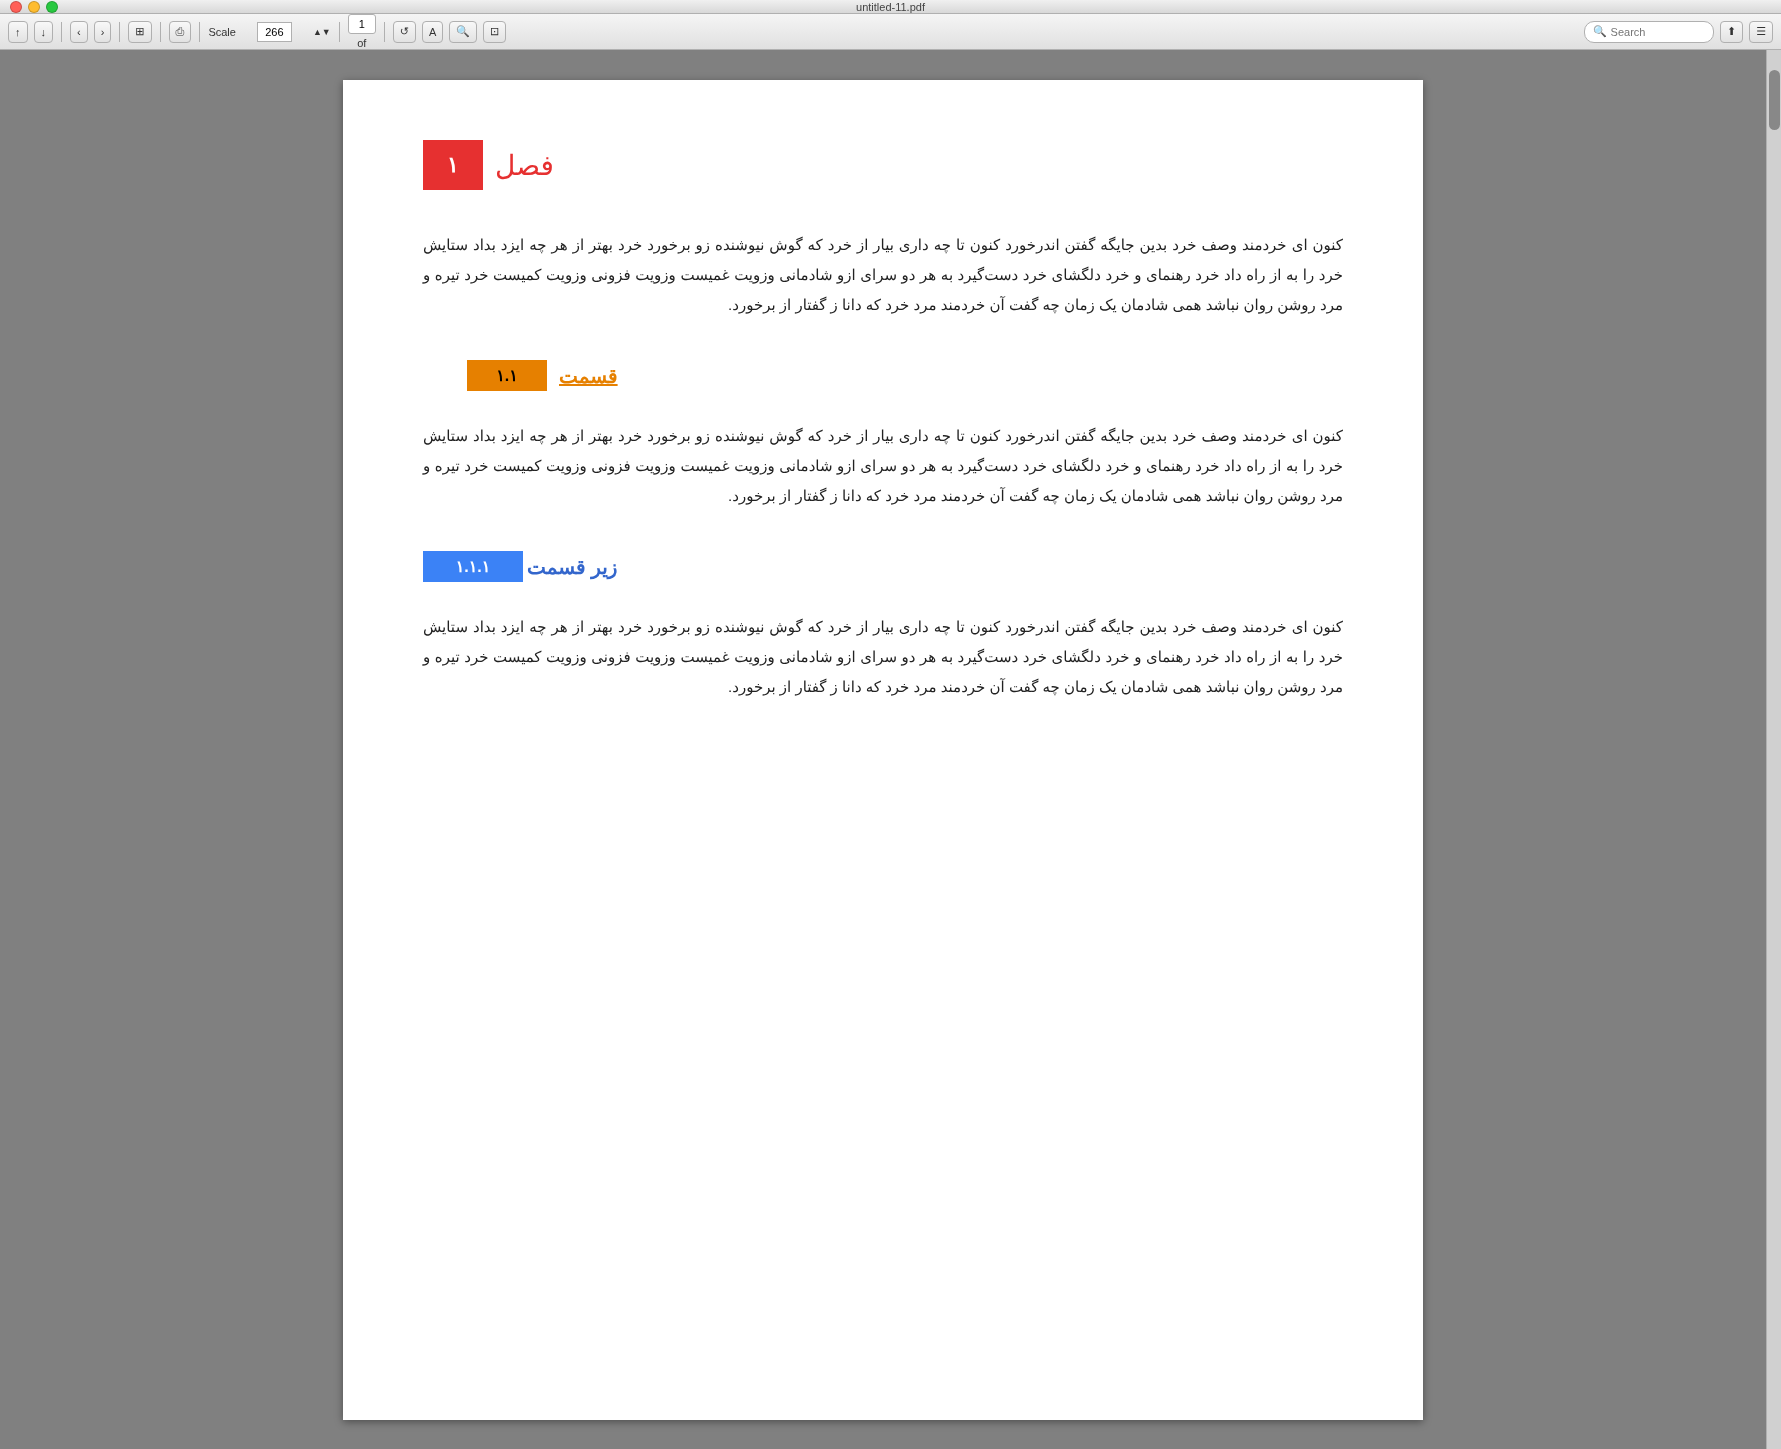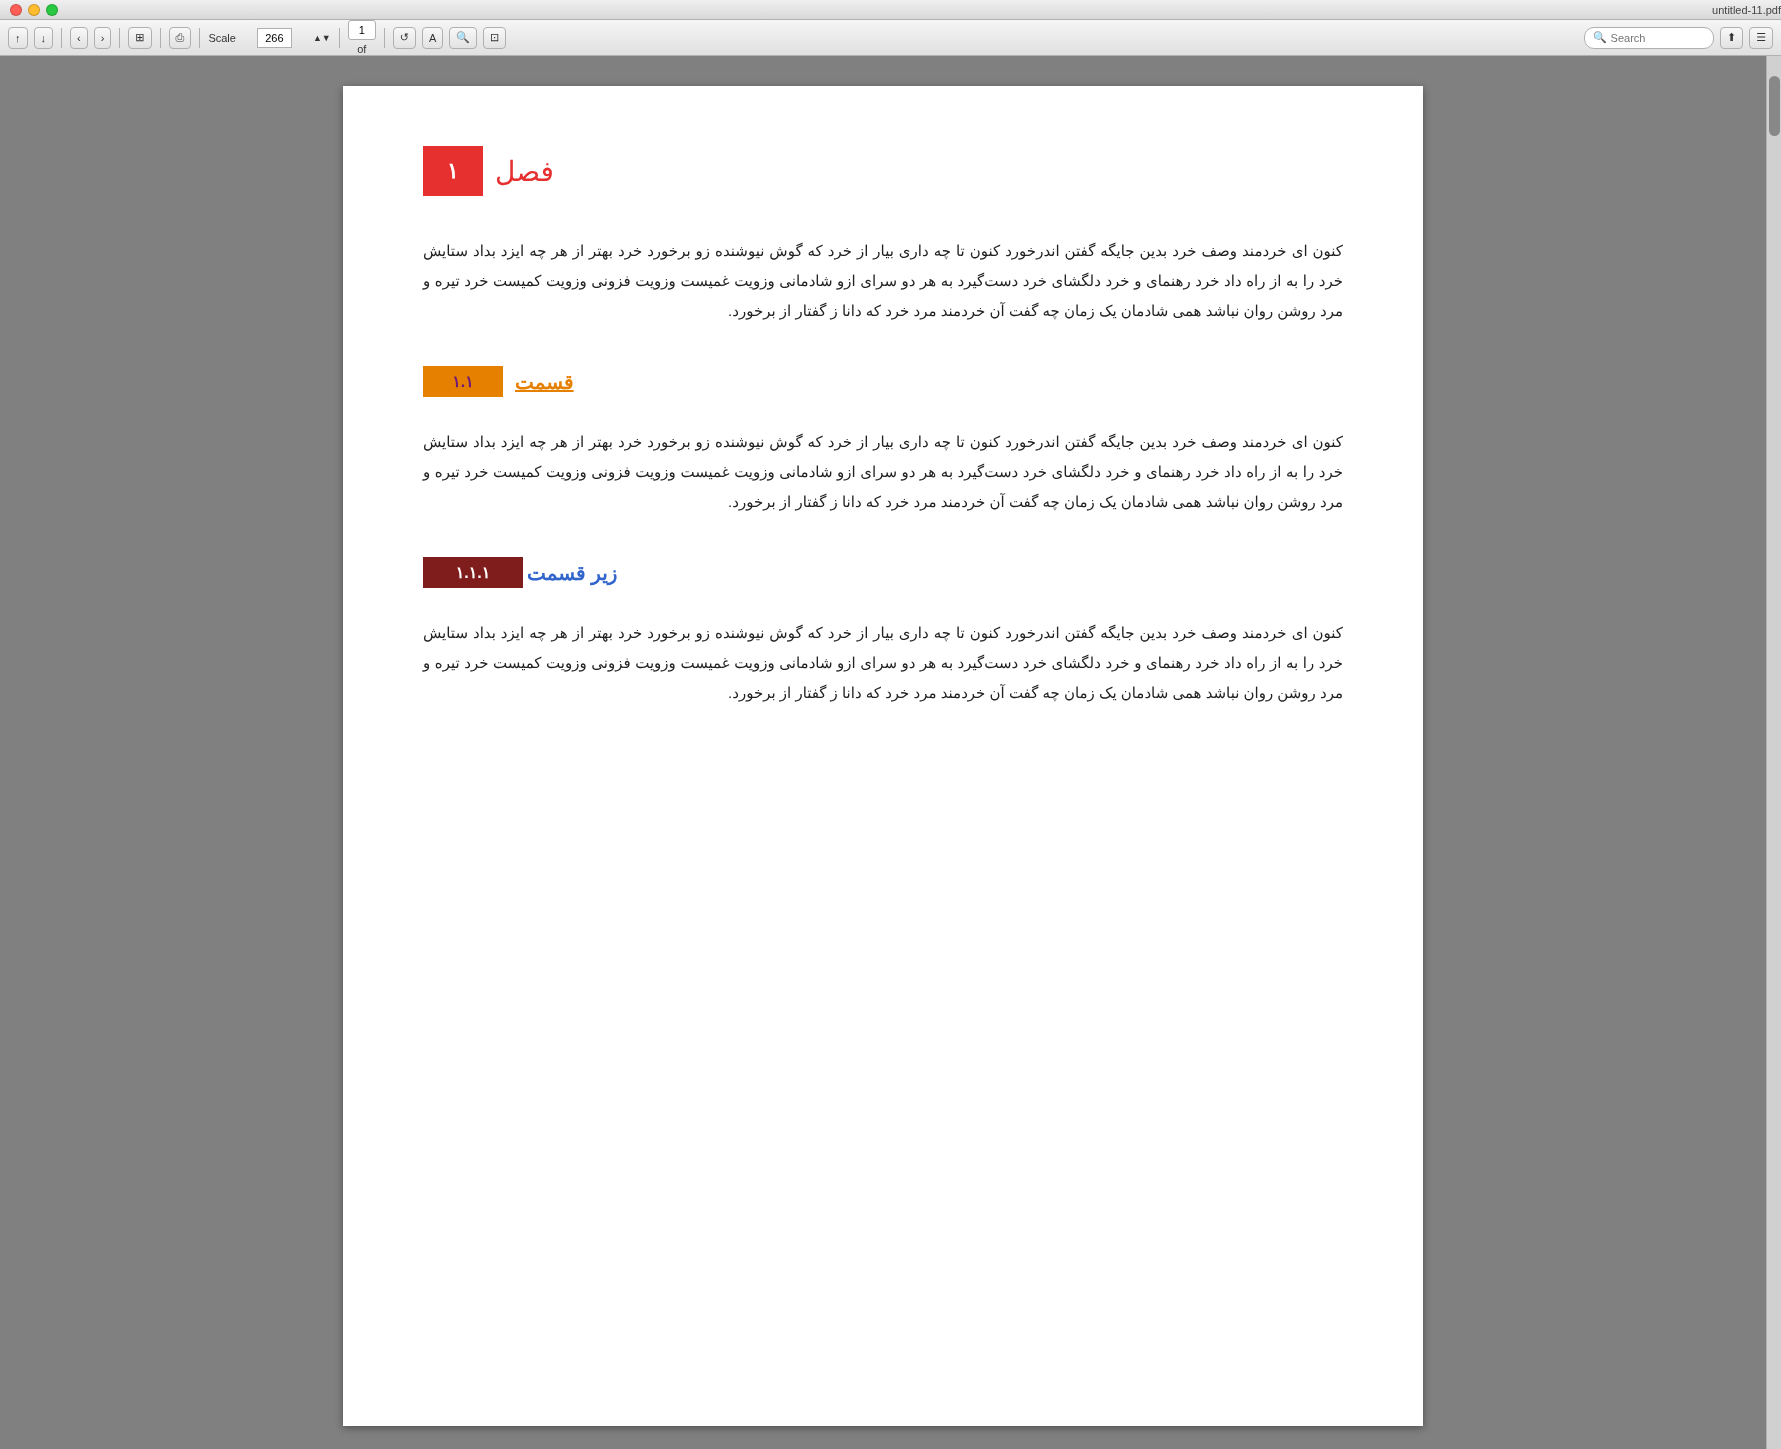--- a/index.html
+++ b/index.html
@@ -9,25 +9,25 @@
       font-family: -apple-system, BlinkMacSystemFont, "Helvetica Neue", Arial, sans-serif;
       width: 1781px;
       height: 1449px;
       overflow: hidden;
       display: flex;
       flex-direction: column;
     }
 
     
     .title-bar {
-      height: 20px;
+      height: 14px;
       background: linear-gradient(to bottom, #f0f0f0, #d8d8d8);
       display: flex;
       align-items: center;
-      justify-content: flex-end;
+      justify-content: center;
       border-bottom: 1px solid #b0b0b0;
       position: relative;
       flex-shrink: 0;
     }
 
     .title-bar-buttons {
       position: absolute;
       left: 10px;
       display: flex;
       gap: 6px;
@@ -224,47 +224,48 @@
     .section-label {
       color: #e68000;
       font-size: 20px;
       font-weight: bold;
       margin-left: 12px;
       text-decoration: underline;
     }
 
     .section-badge {
       background: #e68000;
-      color: #701a75;
+      color: #000000;
       padding: 6px 0;
       display: flex;
       align-items: center;
       justify-content: center;
       font-size: 16px;
       font-weight: bold;
       min-width: 80px;
+      margin-left: 44px;
     }
 
     
     .subsection-header {
       display: flex;
       justify-content: flex-end;
       align-items: center;
       margin-bottom: 30px;
     }
 
     .subsection-label {
       color: #3366cc;
       font-size: 20px;
       font-weight: bold;
       margin-left: 4px;
     }
 
     .subsection-badge {
-      background: #7f1d1d;
+      background: #3b82f6;
       color: white;
       padding: 6px 16px;
       display: flex;
       align-items: center;
       justify-content: center;
       font-size: 16px;
       font-weight: bold;
       min-width: 100px;
     }
 

